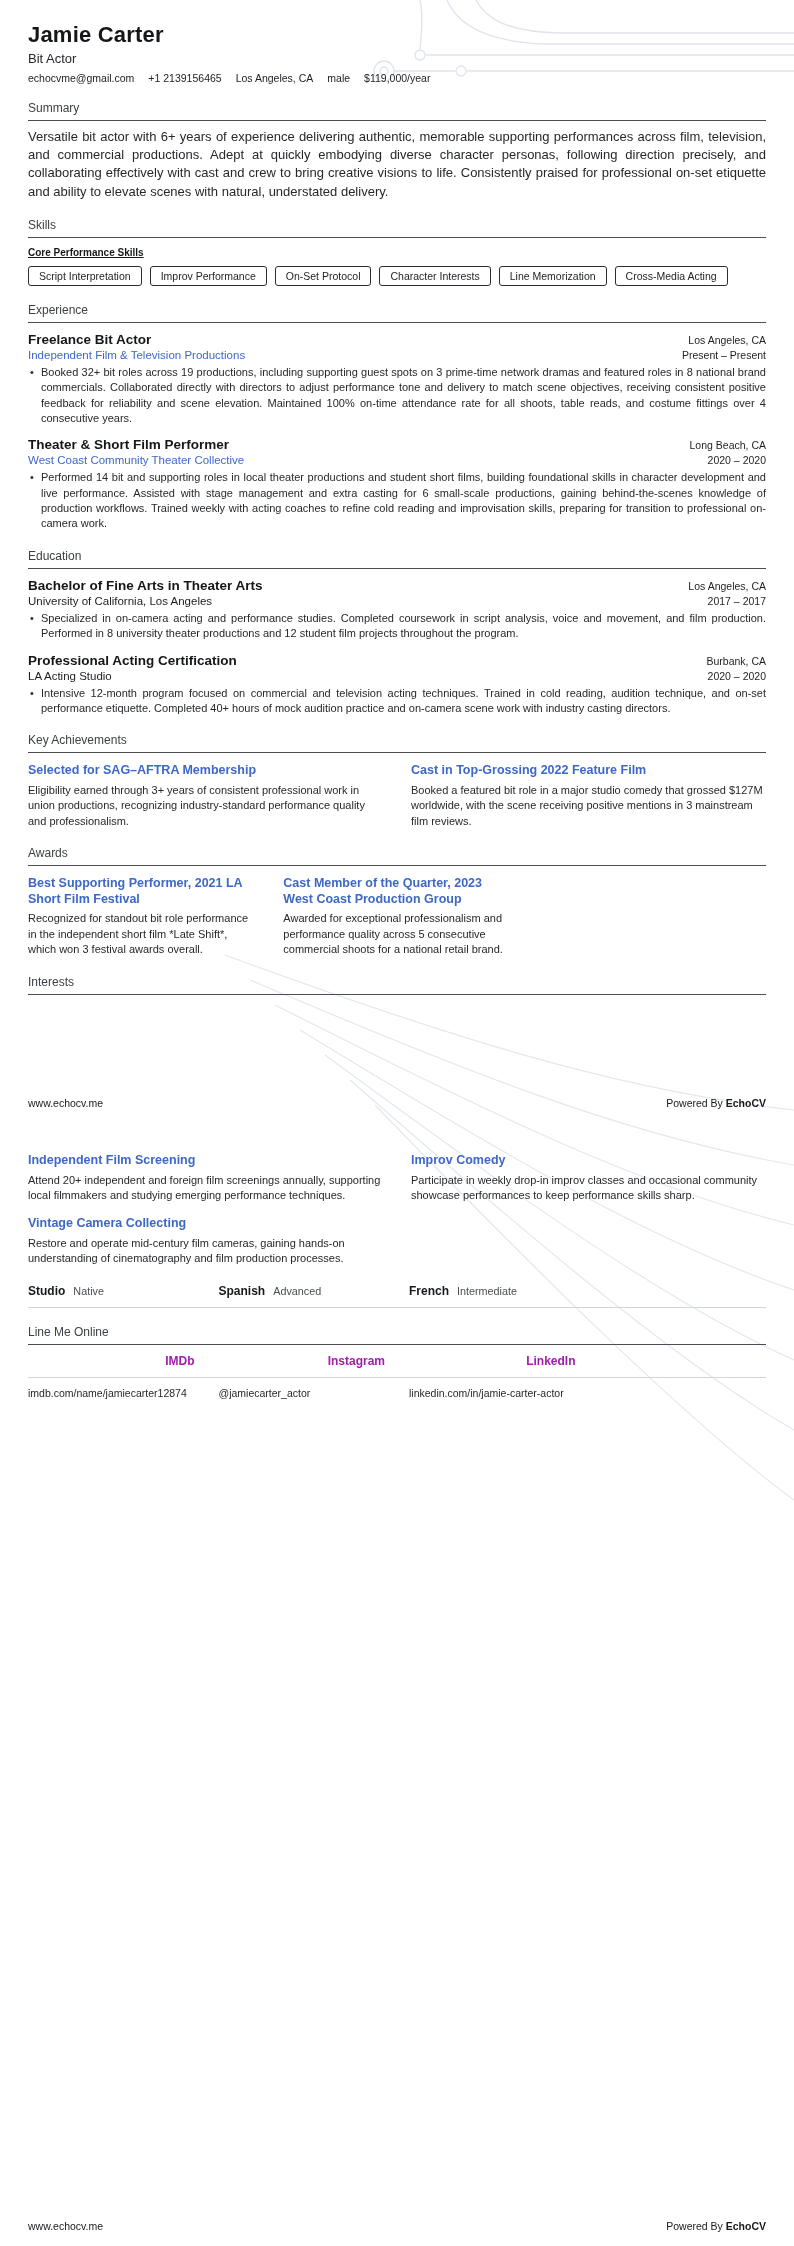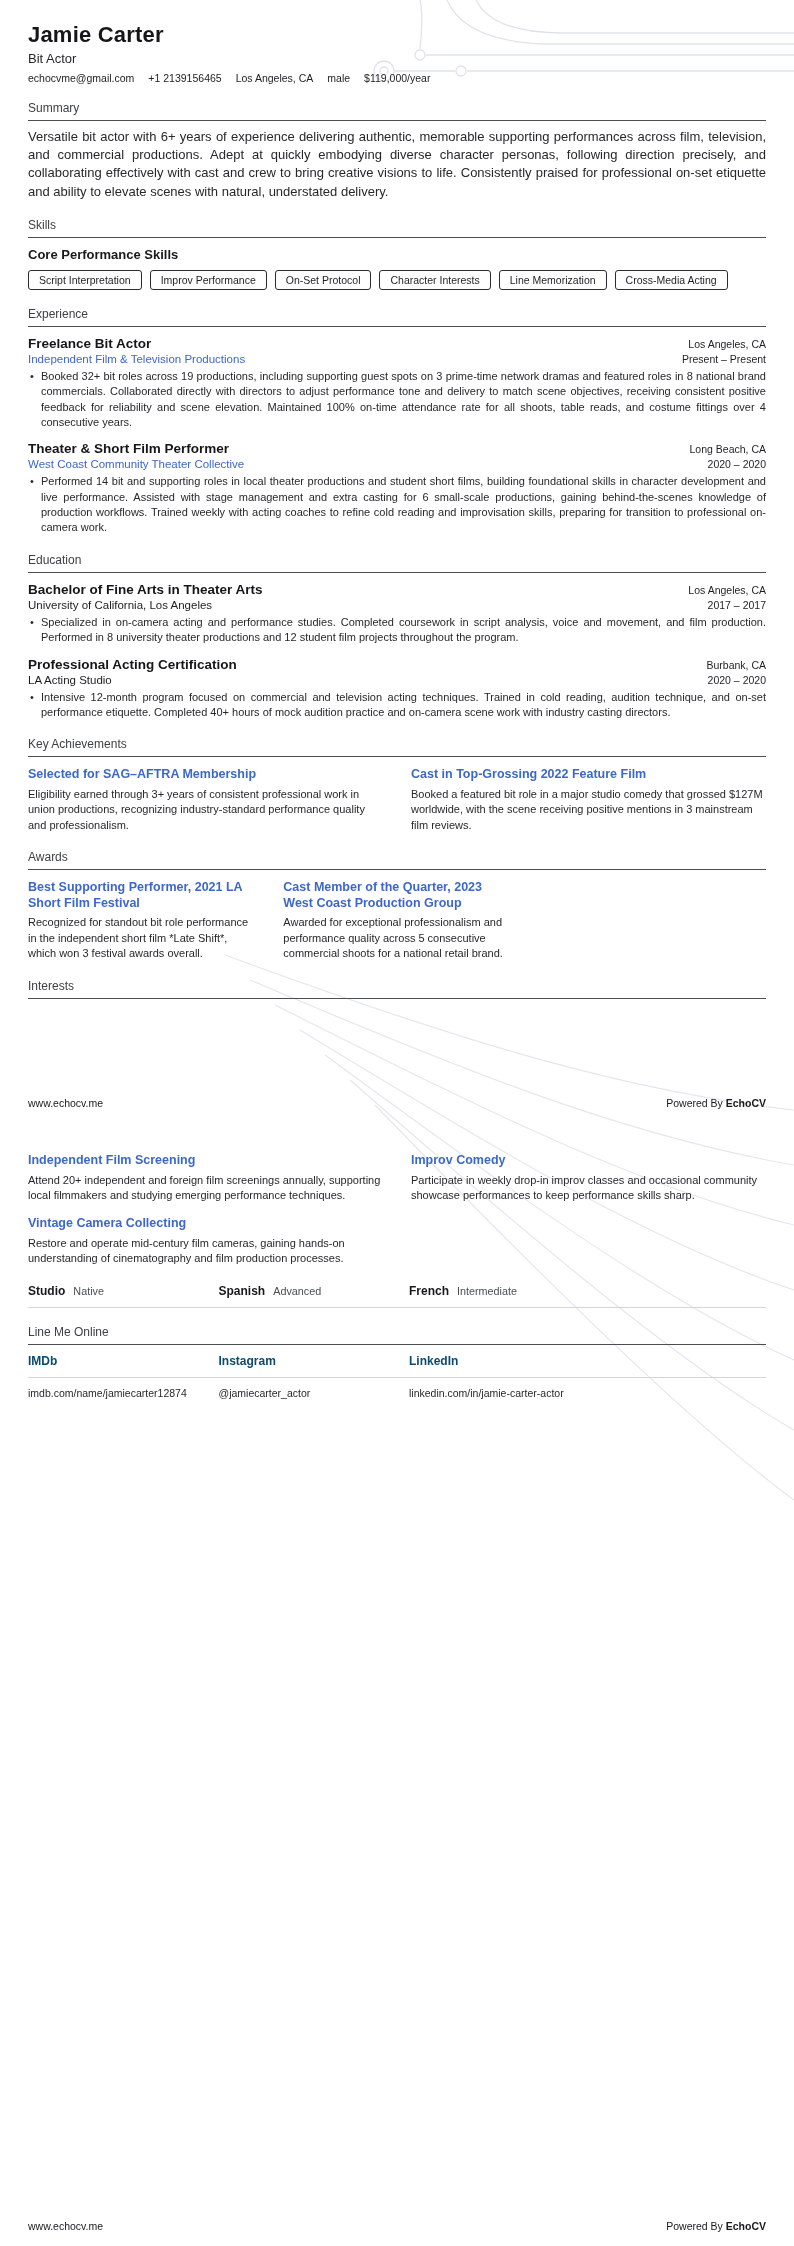--- a/index.html
+++ b/index.html
@@ -13,21 +13,21 @@
 
   h1.name { font-size:22px; font-weight:700; letter-spacing:.2px; color:#141619; }
   .role { margin-top:3px; font-size:13px; color:#26282c; }
   .contact { margin-top:6px; display:flex; gap:14px; font-size:10.5px; color:#202327; }
 
   .section { margin-top:17px; }
   .sec-head { font-size:12px; color:#3d4046; padding-bottom:5px; border-bottom:1px solid #4a4d52; }
 
   .para { margin-top:7px; font-size:13px; line-height:1.4; text-align:justify; color:#26282c; }
 
-  .subhead { margin-top:9px; font-size:13px; font-weight:700; color:#17191c; }
+  .subhead { margin-top:9px; font-size:10px; font-weight:700; color:#17191c;text-decoration:underline; }
   .chips { display:flex; flex-wrap:wrap; gap:8px; margin-top:8px; }
   .chip { border:1px solid #2a2d31; border-radius:3px; padding:3px 10px; font-size:10.5px; color:#1d1f23; }
 
   .entry { margin-top:9px; }
   .entry + .entry { margin-top:11px; }
   .erow { display:flex; justify-content:space-between; align-items:baseline; }
   .etitle { font-size:13.5px; font-weight:700; color:#141619; }
   .eside { font-size:10.5px; color:#1d1f23; white-space:nowrap; }
   .erow2 { display:flex; justify-content:space-between; align-items:baseline; margin-top:2px; }
   .company { font-size:11.5px; font-weight:500; color:#3e68c6; }
@@ -39,21 +39,21 @@
   .grid3 { display:grid; grid-template-columns:repeat(3,1fr); gap:13px 28px; margin-top:10px; }
   .grid4 { display:grid; grid-template-columns:repeat(4,1fr); gap:24px; margin-top:9px; }
   .item-title { font-size:12.5px; font-weight:700; color:#3e68c6; line-height:1.25; }
   .item-text { margin-top:4px; font-size:11px; line-height:1.4; color:#26282c; }
 
   .lang { font-size:12px; color:#17191c; }
   .lang .lname { font-weight:600; }
   .lang .llevel { margin-left:8px; font-size:10.8px; font-weight:400; color:#4a4e55; }
   .light-rule { height:1px; background:#d2d5db; margin-top:9px; }
 
-  .platform { font-size:12px; font-weight:600; color:#0c4a6e; }
+  .platform { font-size:12px; font-weight:600; color:#a21caf;text-align:right; }
   .handle { font-size:10.5px; color:#26282c; }
 
   .pfooter { position:absolute; left:28px; right:28px; bottom:14px; display:flex; justify-content:space-between; font-size:10.5px; color:#17191c; z-index:1; }
   .powered b { font-weight:700; }
 </style>
 </head>
 <body>
 
 <div class="sheet">
 

